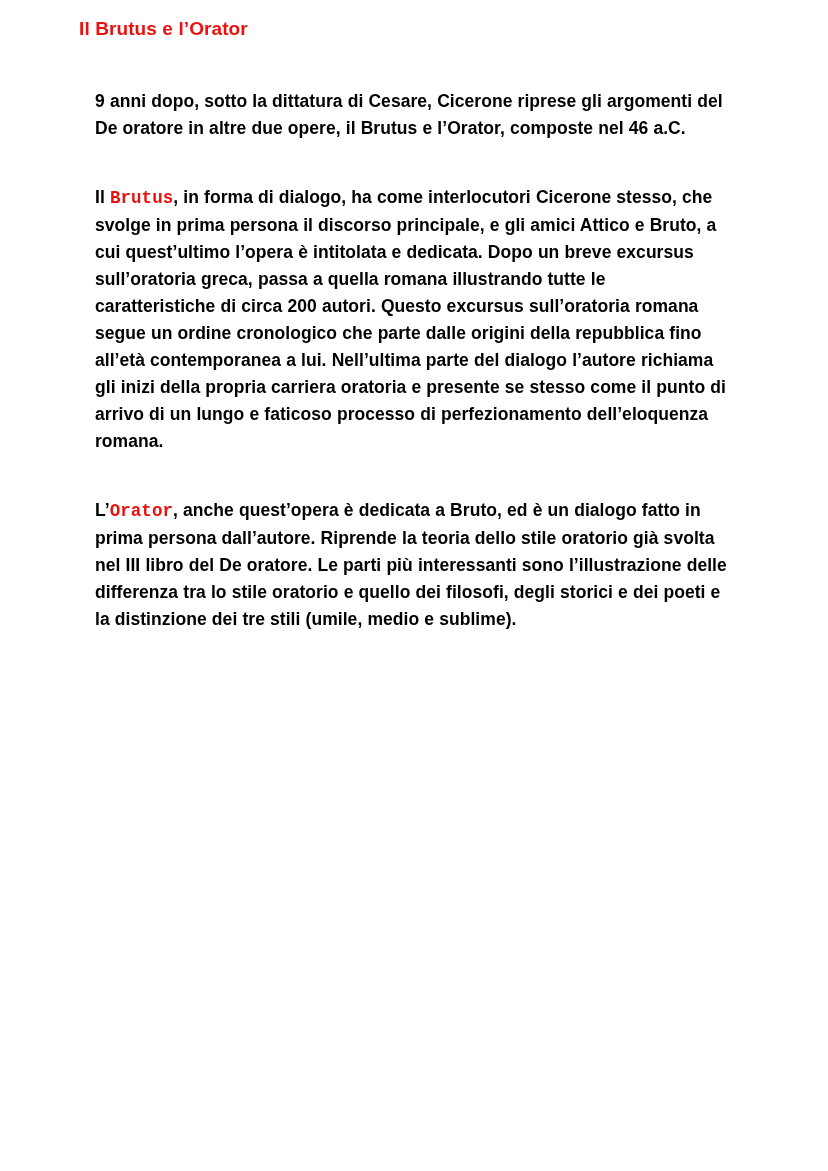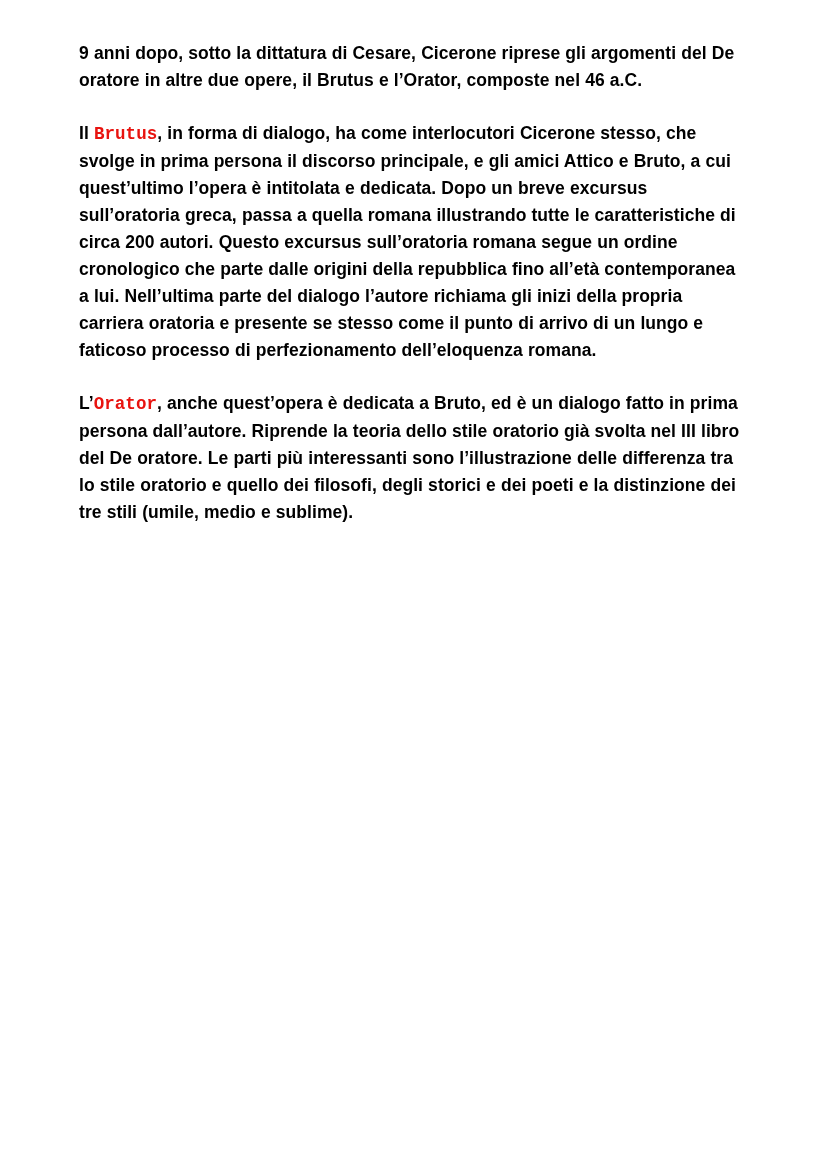--- a/index.html
+++ b/index.html
@@ -27,36 +27,37 @@
     font-size: 19px;
     line-height: 1.35;
     margin: 0 0 0 0;
     padding-top: 6px;
     letter-spacing: 0.1px;
   }
   .para {
     font-weight: bold;
     font-size: 17.5px;
     line-height: 1.545;
-    margin: 0;
+    margin: 16px;
     padding-top: 26px;
     text-align: left;
     letter-spacing: 0.05px;
     word-spacing: 0.2px;
   }
   .para.p1 {
     padding-top: 30px;
   }
   .hl {
     color: #e8130f;
     font-family: Liberation Mono, monospace;
   }
 </style>
 </head>
 <body>
 
 <div class="page">
+  <h1 class="doc-title" style="color: rgb(232, 19, 15);">Il Brutus e l’Orator</h1>
   <div>
       <p class="para p1"><span>9 anni dopo, sotto la dittatura di Cesare, Cicerone riprese gli argomenti del De oratore in altre due opere, il Brutus e l’Orator, composte nel 46 a.C.</span></p>
       <p class="para"><span>Il </span><span class="hl" style="color: rgb(232, 19, 15);">Brutus</span><span>, in forma di dialogo, ha come interlocutori Cicerone stesso, che svolge in prima persona il discorso principale, e gli amici Attico e Bruto, a cui quest’ultimo l’opera è intitolata e dedicata. Dopo un breve excursus sull’oratoria greca, passa a quella romana illustrando tutte le caratteristiche di circa 200 autori. Questo excursus sull’oratoria romana segue un ordine cronologico che parte dalle origini della repubblica fino all’età contemporanea a lui. Nell’ultima parte del dialogo l’autore richiama gli inizi della propria carriera oratoria e presente se stesso come il punto di arrivo di un lungo e faticoso processo di perfezionamento dell’eloquenza romana.</span></p>
       <p class="para"><span>L’</span><span class="hl" style="color: rgb(232, 19, 15);">Orator</span><span>, anche quest’opera è dedicata a Bruto, ed è un dialogo fatto in prima persona dall’autore. Riprende la teoria dello stile oratorio già svolta nel III libro del De oratore. Le parti più interessanti sono l’illustrazione delle differenza tra lo stile oratorio e quello dei filosofi, degli storici e dei poeti e la distinzione dei tre stili (umile, medio e sublime).</span></p>
     </div>
 </div>
 
 </body></html>

